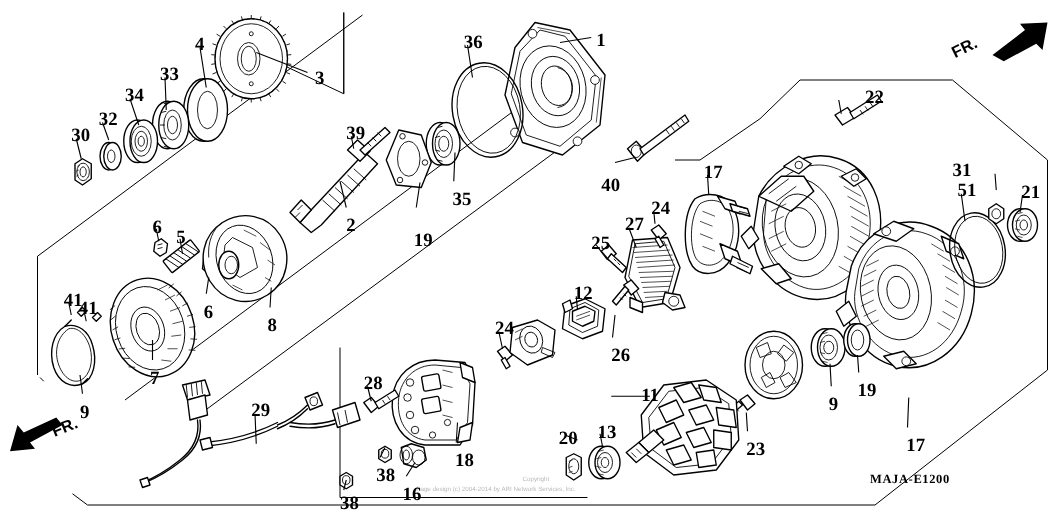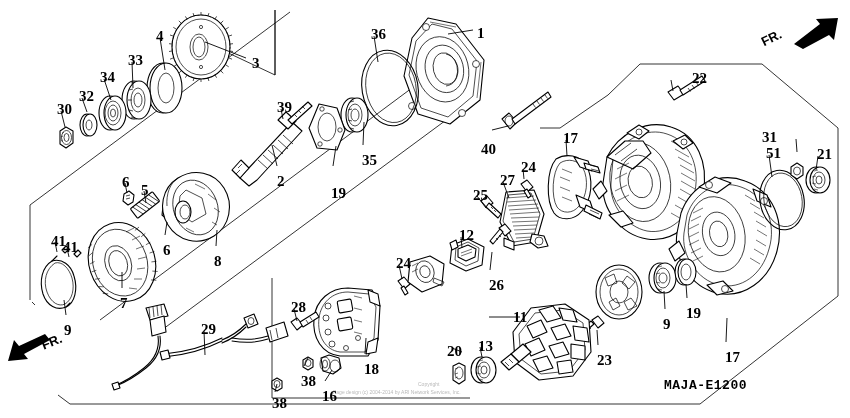--- a/index.html
+++ b/index.html
@@ -3,21 +3,21 @@
 <meta charset="utf-8">
 <style>
   html,body{margin:0;padding:0;background:#fff;}
   #page{position:relative;width:850px;height:418px;background:#ffffff;
         font-family:"Liberation Serif",serif;overflow:hidden;}
   #art{position:absolute;left:0;top:0;width:850px;height:418px;}
   .lbl{position:absolute;font-family:"Liberation Serif",serif;font-weight:700;
        color:#000;line-height:1;white-space:nowrap;}
   .num{font-size:15px;}
   .fr{font-size:13px;font-weight:700;font-family:"Liberation Sans",sans-serif;}
-  .code{font-size:13px;font-family:Liberation Mono, monospace;letter-spacing:.5px;}
+  .code{font-size:10px;font-family:Liberation Serif, serif;letter-spacing:.5px;margin-left:32px;}
   .copy{position:absolute;font-family:"Liberation Sans",sans-serif;font-size:5px;
         color:#b9b9b9;white-space:nowrap;}
 </style>
 </head>
 <body>
 
 <div id="page">
 
   <svg id="art" viewBox="0 0 850 418" xmlns="http://www.w3.org/2000/svg">
     <defs>

